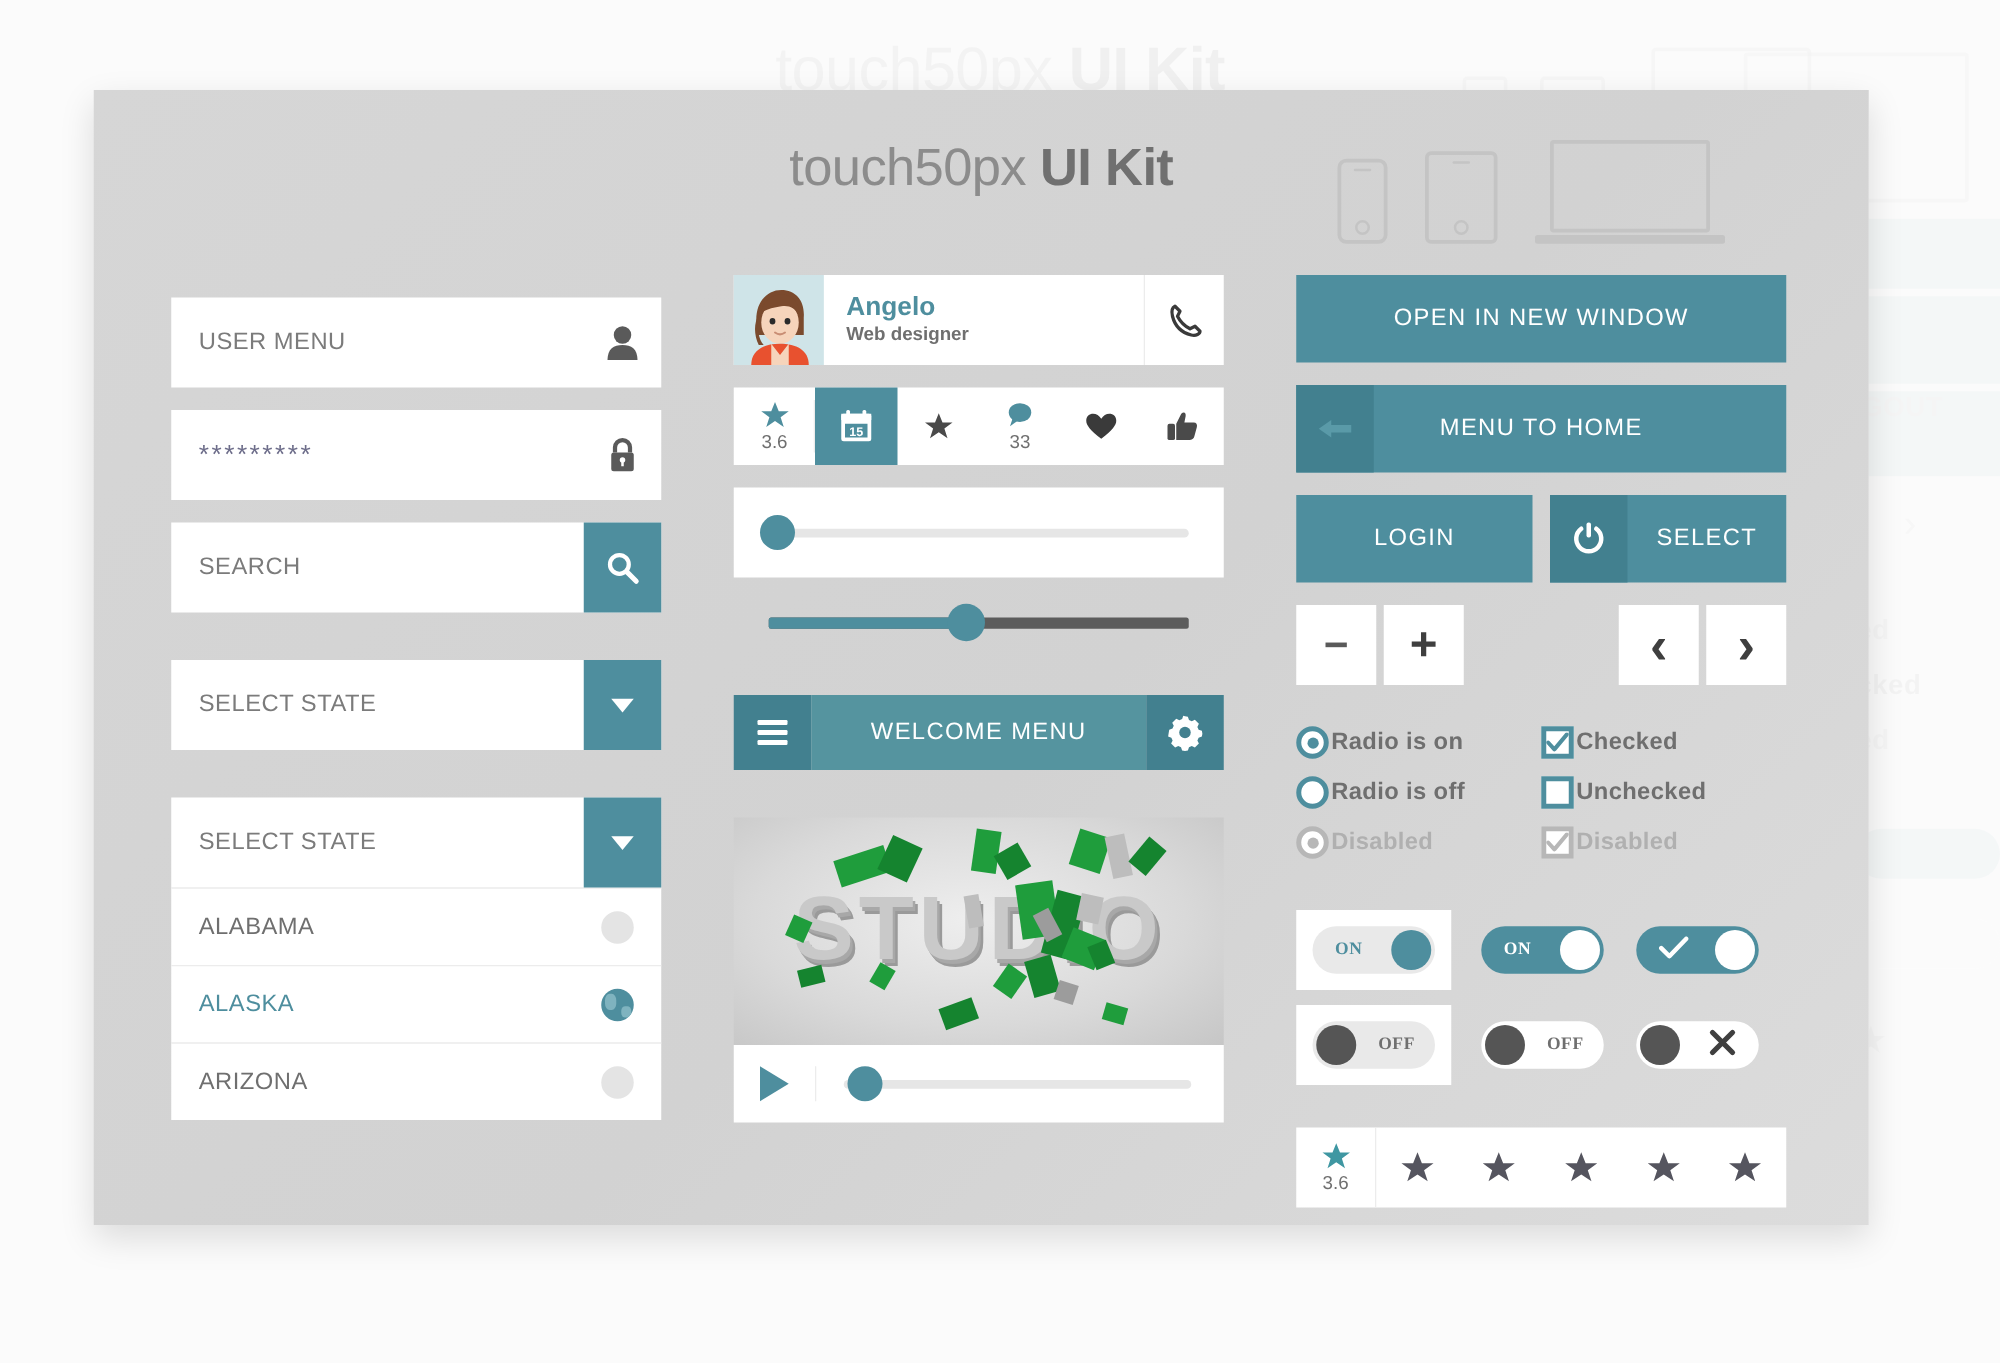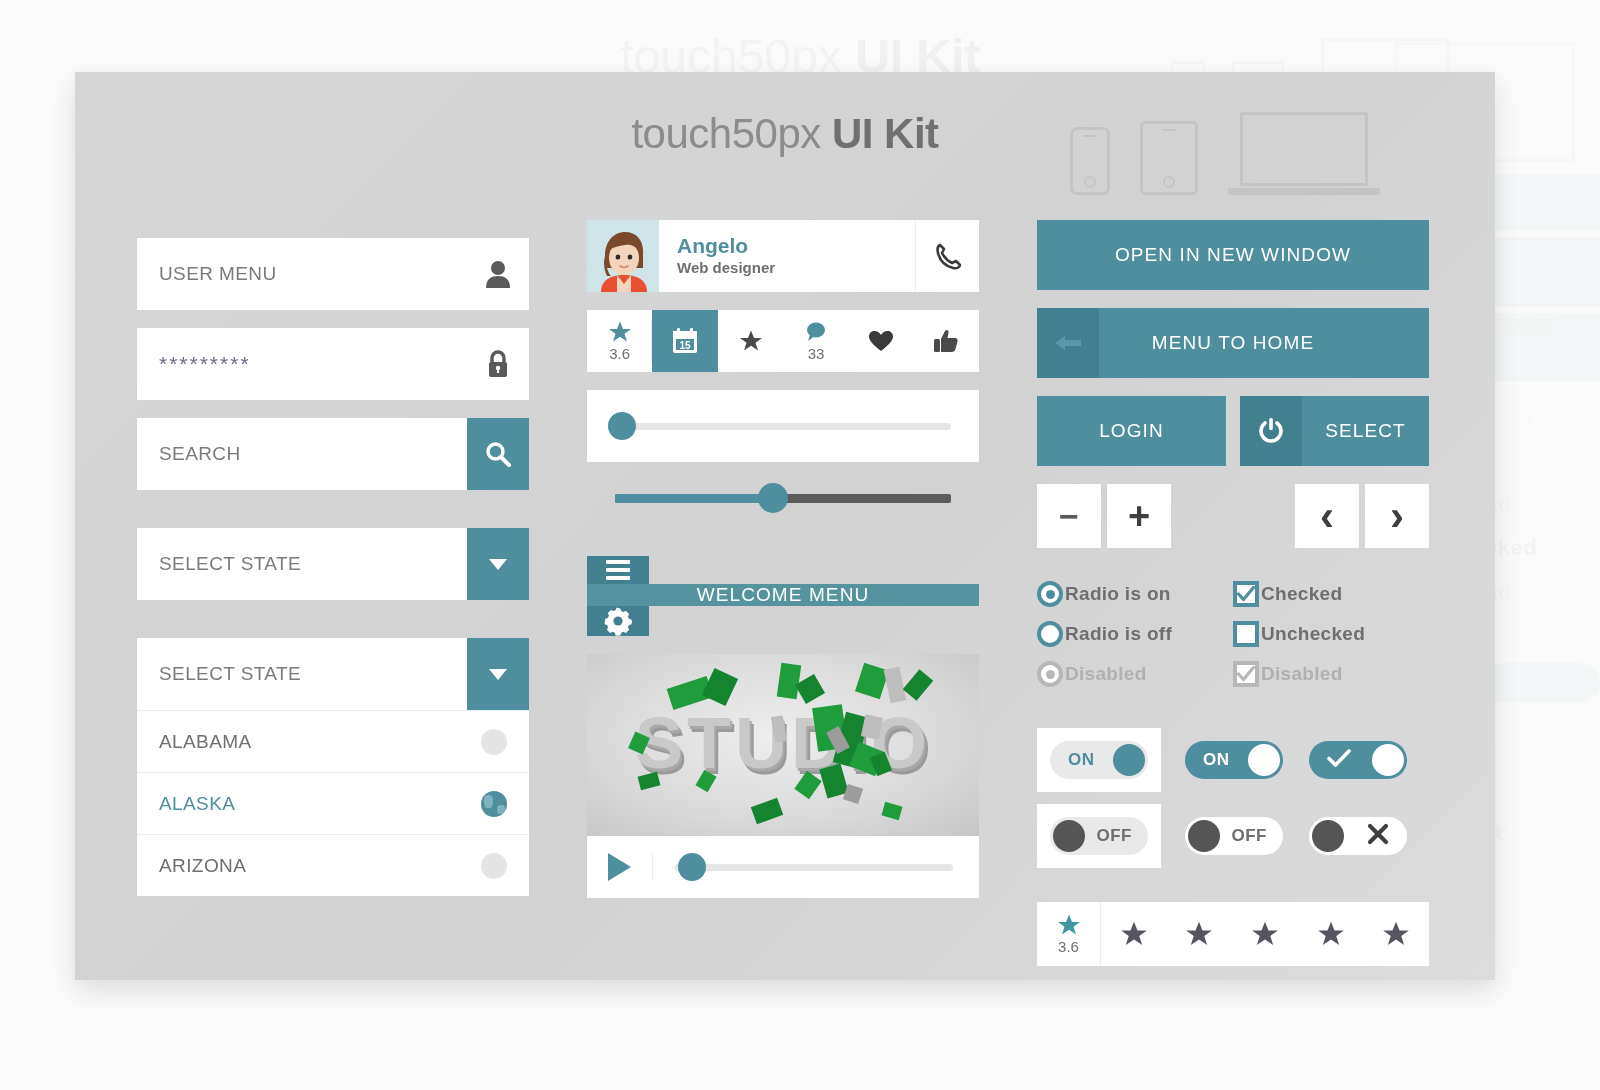--- a/index.html
+++ b/index.html
@@ -110,21 +110,21 @@
   .track { position: relative; height: 7px; background: #e6e6e6; border-radius: 4px; flex: 1; }
   .track .knob { position: absolute; top: 50%; width: 28px; height: 28px; border-radius: 50%;
                  background: #4e8e9e; transform: translate(-50%, -50%); }
   .bare-slider { height: 40px; display: flex; align-items: center; padding: 0 28px; }
   .track2 { position: relative; height: 9px; background: #5c5c5c; border-radius: 2px; flex: 1; }
   .track2 .fill { position: absolute; left: 0; top: 0; bottom: 0; background: #4e8e9e; border-radius: 2px; }
   .track2 .knob { position: absolute; top: 50%; width: 30px; height: 30px; border-radius: 50%;
                   background: #4e8e9e; transform: translate(-50%, -50%); }
 
   
-  .menubar { display: flex; height: 60px; flex-direction: column; }
+  .menubar { display: flex; height: 60px; }
   .mside { width: 62px; background: #42808f; display: flex; align-items: center; justify-content: center; }
   .mmid { flex: 1; background: #55949f; display: flex; align-items: center; justify-content: center;
           color: #fff; font-size: 19px; letter-spacing: 1.1px; }
   .burger i { display: block; width: 24px; height: 4px; background: #fff; border-radius: 1px; margin: 4px 0; }
 
   
   .video { height: 182px; position: relative; overflow: hidden;
            background: radial-gradient(ellipse at 48% 45%, #eeeeee 0%, #d9d9d9 60%, #c6c6c6 100%); }
   .vtext { position: absolute; left: 0; right: 0; top: 48px; text-align: center;
            font-size: 72px; font-weight: 700; color: #c9c9c9; letter-spacing: 4px;
@@ -173,21 +173,21 @@
   .chk { width: 26px; height: 26px; border: 4px solid #4e8e9e; background: #fff; flex: none;
          display: flex; align-items: center; justify-content: center; }
   .chk.dis { border-color: #b7b7b7; }
 
   
   .togrow { display: flex; align-items: center; gap: 0; }
   .togcell { width: 124px; display: flex; align-items: center; }
   .togcell.framed { background: #fff; height: 64px; justify-content: center; width: 124px; }
   .toggle { width: 98px; height: 38px; border-radius: 20px; display: flex; align-items: center; position: relative; }
   .toggle .knob { width: 32px; height: 32px; border-radius: 50%; position: absolute; top: 3px; }
-  .toggle .tl { font-size: 17px; font-weight: 700; letter-spacing: .5px; position: absolute; }
+  .toggle .tl { font-size: 14px; font-weight: 700; letter-spacing: .5px; position: absolute; font-family: Liberation Serif, serif; }
   .tog-on-light { background: #e9e9e9; }
   .tog-on-light .knob { right: 3px; background: #4e8e9e; }
   .tog-on-light .tl { left: 18px; color: #4e8e9e; }
   .tog-on-teal { background: #4e8e9e; }
   .tog-on-teal .knob { right: 3px; background: #fff; }
   .tog-on-teal .tl { left: 18px; color: #fff; }
   .tog-check { background: #4e8e9e; }
   .tog-check .knob { right: 3px; background: #fff; }
   .tog-off-light { background: #e9e9e9; }
   .tog-off-light .knob { left: 3px; background: #555; }

